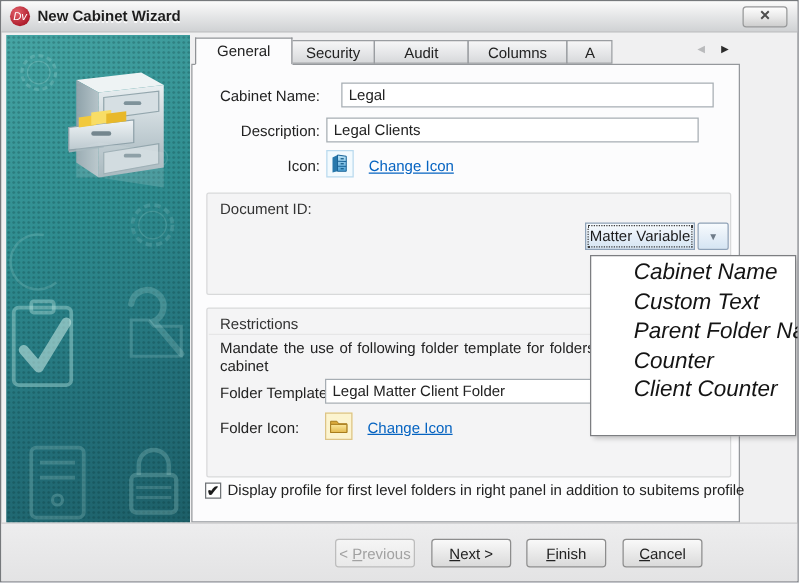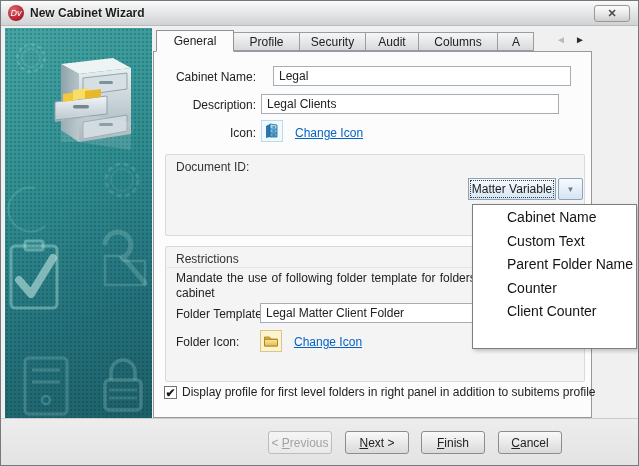--- a/index.html
+++ b/index.html
@@ -46,21 +46,21 @@
     background:linear-gradient(#f6f6f7,#e4e5e7 60%,#d7d9db);
     border:1px solid #9a9da1;
     display:flex;align-items:center;justify-content:center;
     font-size:12px;color:#222;overflow:hidden;white-space:nowrap;
   }
   .tab.active{
     height:22px;margin-top:0;background:#fcfcfd;border-color:#8f9296;
     border-bottom:1px solid #fcfcfd;z-index:4;position:relative;
   }
   .tab-0{width:78px;} .tab-1{width:67px;} .tab-2{width:67px;}
-  .tab-3{width:54px;} .tab-4{width:80px;} .tab-5{width:37px;justify-content:flex-start;padding-left:14px;}
+  .tab-3{width:76px;} .tab-4{width:80px;} .tab-5{width:37px;justify-content:flex-start;padding-left:14px;}
   .tab-arrows{position:absolute;left:555px;top:33px;display:flex;gap:9px;font-size:10px;z-index:3;}
   .tab-arrow{line-height:12px;cursor:default;}
   .tab-arrow.disabled{color:#b9babc;}
   .tab-arrow.enabled{color:#2b2b2b;}
   
   .tab-page{
     position:absolute;left:152px;top:50px;width:439px;height:367px;
     background:#fcfcfd;border:1px solid #95989c;z-index:1;
   }
   
@@ -111,21 +111,21 @@
     text-align:justify;line-height:15px;color:#222;
   }
   
   .menu{
     position:absolute;left:471px;top:203px;width:165px;height:145px;
     background:#fff;border:1px solid #7c7e81;z-index:50;
     box-shadow:2px 2px 4px rgba(0,0,0,.22);padding:1px 0;
   }
   .menu-item{
     height:23.5px;line-height:23.5px;padding-left:34px;
-    font-size:14px;color:#141414;white-space:nowrap;cursor:default;
+    font-size:18px;color:#141414;white-space:nowrap;cursor:default;font-style:italic;
   }
   
   .checkrow{position:absolute;left:163px;top:384px;display:flex;align-items:flex-start;z-index:2;}
   .checkbox{
     width:13px;height:13px;background:#fff;border:1px solid #6f7377;margin-top:1px;
     display:flex;align-items:center;justify-content:center;
     font-size:12px;line-height:10px;color:#1b1b1b;font-weight:bold;flex:0 0 auto;
   }
   .checklabel{margin-left:5px;color:#222;}
   
@@ -226,21 +226,20 @@
         <g opacity="0.15" transform="translate(0,184) scale(1,-1)">
           <polygon points="18,92 36,92 36,120 18,115" fill="#dfe8ea"></polygon>
           <polygon points="36,92 88,84 88,112 36,120" fill="#e8eff1"></polygon>
         </g>
       </g>
     </svg>
   </div>
 
   <div class="tabs">
     <div class="tab tab-0 active">General</div>
-    <div class="tab tab-1">Profile</div>
     <div class="tab tab-2">Security</div>
     <div class="tab tab-3">Audit</div>
     <div class="tab tab-4">Columns</div>
     <div class="tab tab-5">A</div>
   </div>
   <div class="tab-arrows">
     <span class="tab-arrow disabled">◄</span>
     <span class="tab-arrow enabled">►</span>
   </div>
 

